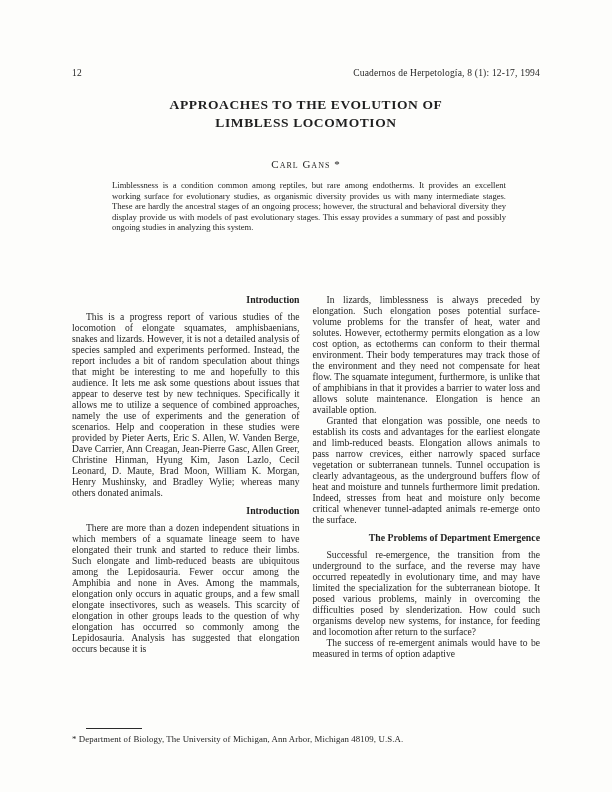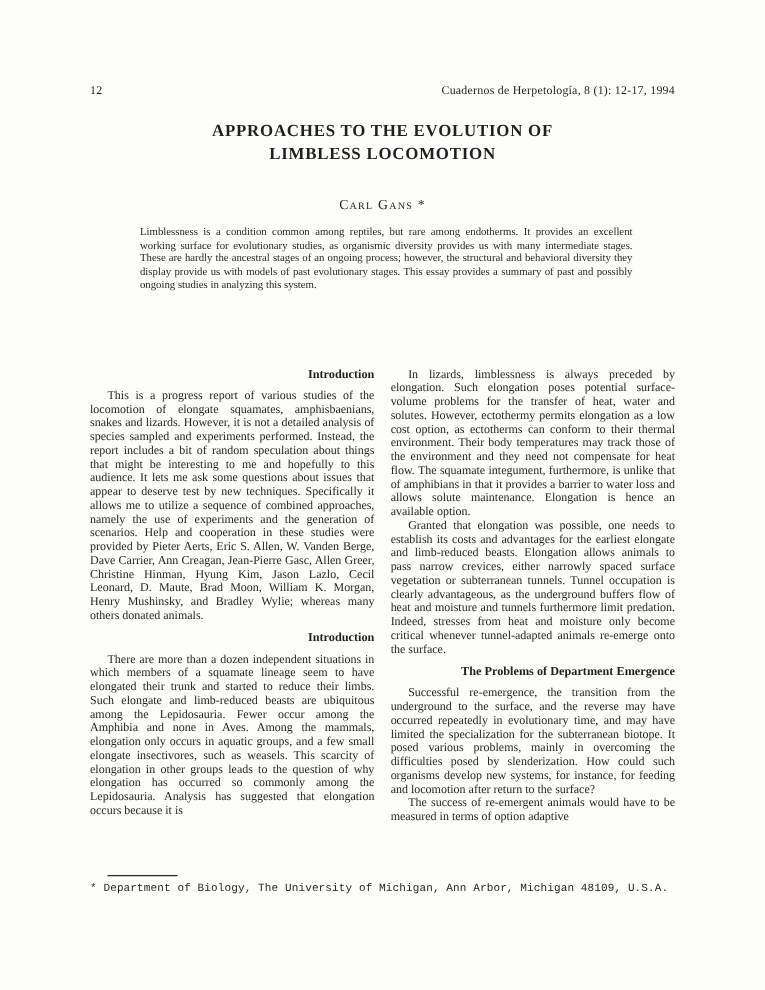--- a/index.html
+++ b/index.html
@@ -40,21 +40,21 @@
   }
   .col{width:228px;text-align:justify;text-justify:inter-word;}
   .col p{margin:0;text-indent:14px;}
   .col p.no-indent{text-indent:0;}
   .col h3{
     margin:0 0 6px 0;
     font-size:9.8px;font-weight:bold;text-align:right;text-indent:0;
   }
   .col h3.mid{margin:7px 0 6px 0;}
   .footnote-block{
-    position:absolute;top:700px;left:72px;width:468px;font-family:Liberation Mono, monospace;
+    position:absolute;top:728px;left:72px;width:468px;
   }
   .footnote-rule{
     width:56px;border-top:1.2px solid #2a2a2a;margin:0 0 5px 14px;
   }
   .footnote-text{font-size:8.8px;letter-spacing:0.1px;}
 </style>
 </head>
 <body>
 
 <div class="sheet">

